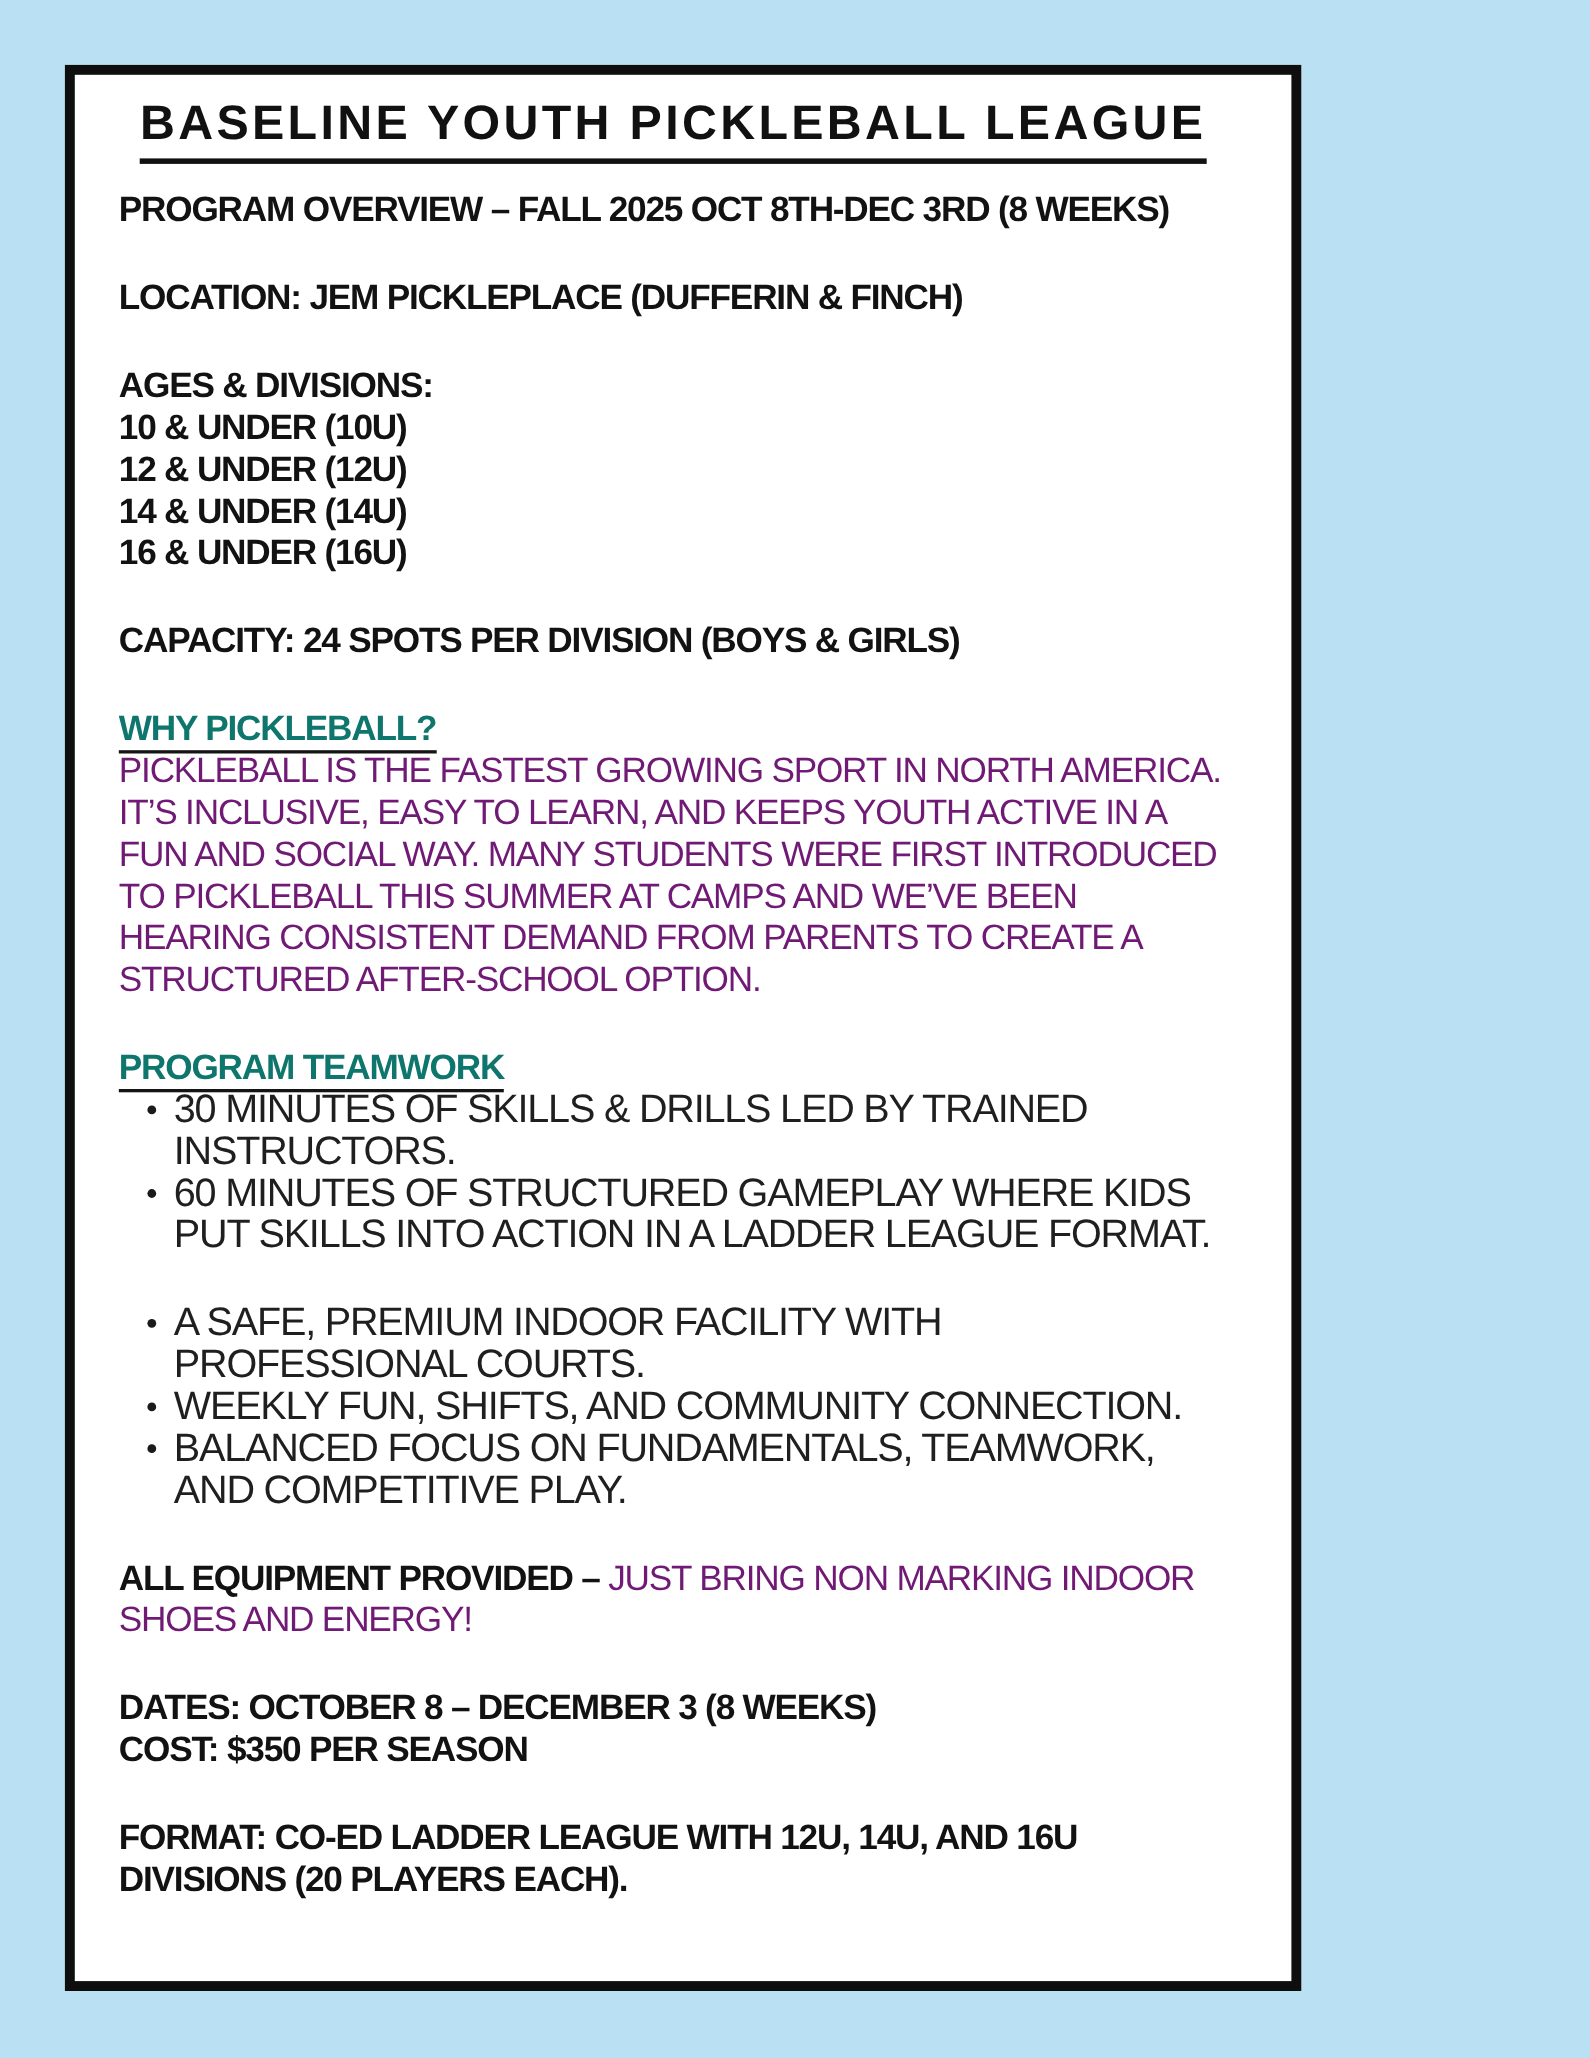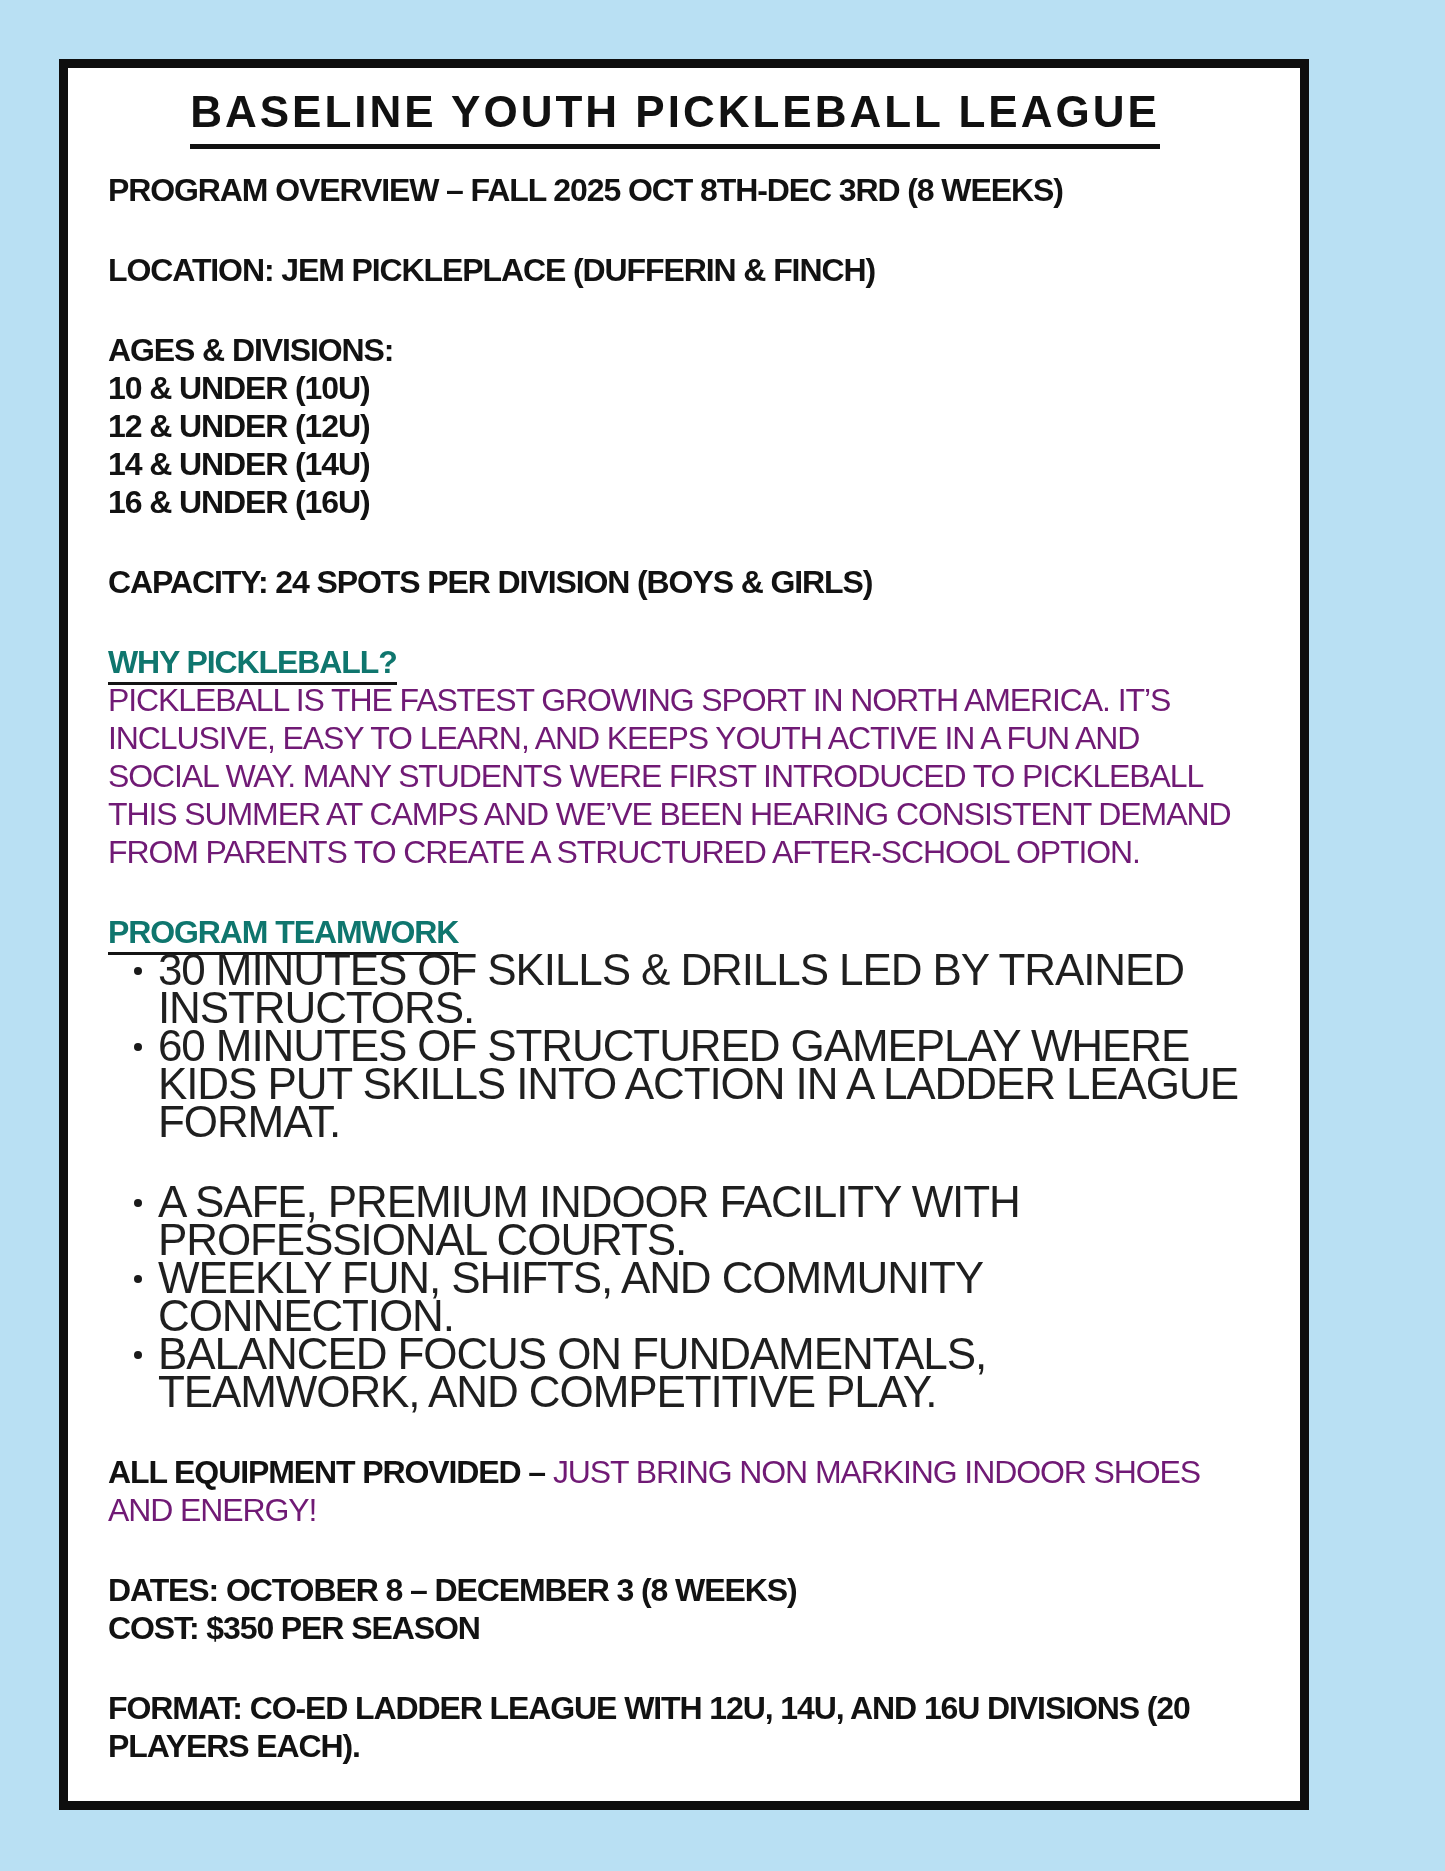--- a/index.html
+++ b/index.html
@@ -12,21 +12,21 @@
     background: #b9e0f3;
     font-family: "Liberation Sans", "DejaVu Sans", sans-serif;
     color: #161616;
     -webkit-font-smoothing: antialiased;
   }
   .panel {
     box-sizing: border-box;
     position: absolute;
     left: 59px;
     top: 59px;
-    width: 1250px;
+    width: 1124px;
     height: 1751px;
     background: #ffffff;
     border: 9px solid #0e0e0e;
   }
   .content {
     box-sizing: border-box;
     padding: 18px 58px 0 40px;
     letter-spacing: -1.1px;
   }
   .doc-title {
@@ -71,21 +71,21 @@
   ul.bullets {
     list-style: none;
     margin: 0;
     padding: 0;
   }
   ul.bullets li {
     position: relative;
     padding-left: 50px;
     margin: 0;
     line-height: 38px;
-    font-size: 44px;
+    font-size: 36px;
     font-weight: 400;
     color: #1f1f1f;
   }
   ul.bullets li .dot {
     position: absolute;
     left: 26px;
     top: 16px;
     width: 8px;
     height: 8px;
     border-radius: 50%;

